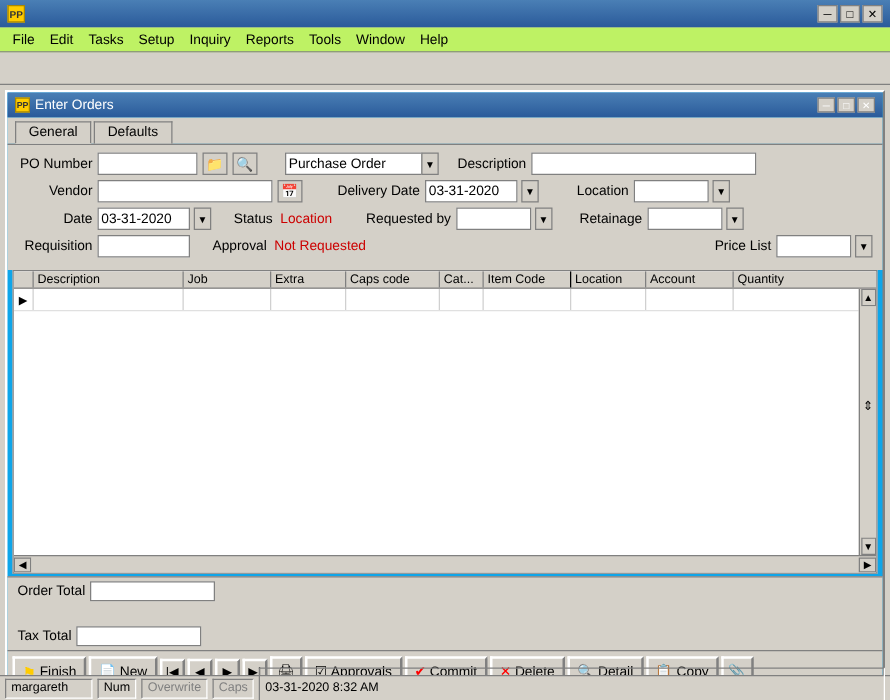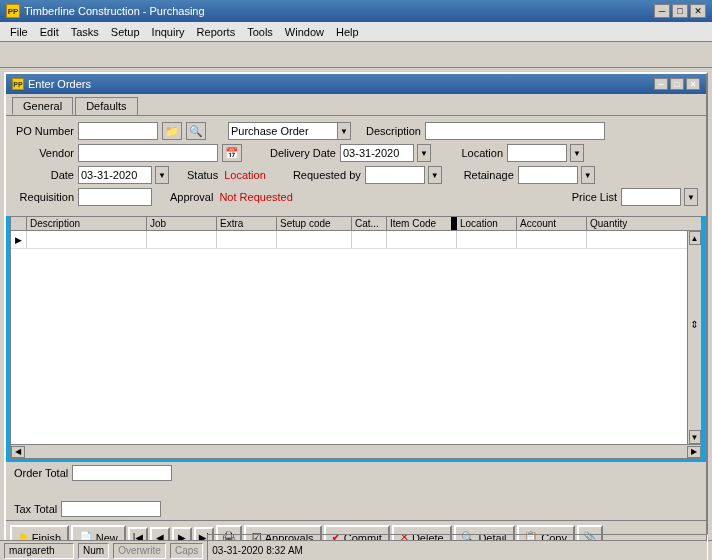--- a/index.html
+++ b/index.html
@@ -53,21 +53,21 @@
       border: 1px solid #808080;
       font-size: 9px;
       display: flex;
       align-items: center;
       justify-content: center;
       cursor: pointer;
       color: #000;
     }
     
     .menu-bar {
-      background: #e5e5e5;
+      background: #bef264;
       border-bottom: 1px solid #808080;
       display: flex;
       padding: 2px 4px;
       height: 20px;
       align-items: center;
     }
     .menu-item {
       padding: 1px 6px;
       cursor: pointer;
       font-size: 11px;
@@ -289,21 +289,20 @@
     .po-type-input {
       width: 110px;
     }
   </style>
 </head>
 <body>
 
 <div class="title-bar">
   <div class="title-bar-left">
     <div class="title-bar-icon">PP</div>
-    <span class="title-bar-title">Timberline Construction - Purchasing</span>
   </div>
   <div class="title-bar-controls">
     <div class="title-btn">─</div>
     <div class="title-btn">□</div>
     <div class="title-btn">✕</div>
   </div>
 </div>
 
 <div class="menu-bar">
   <div class="menu-item">File</div>
@@ -395,23 +394,23 @@
     <div style="flex:1;overflow:hidden;display:flex;flex-direction:column;margin:0 4px 2px 4px;border:1px solid #808080;background:white;">
 
       <div style="background:#d4d0c8;border-bottom:1px solid #808080;flex-shrink:0;">
 
 
         <div style="display:flex;">
           <div style="width:16px;border-right:1px solid #808080;"></div>
           <div style="width:120px;border-right:1px solid #808080;padding:1px 3px;font-size:10px;">Description</div>
           <div style="width:70px;border-right:1px solid #808080;padding:1px 3px;font-size:10px;">Job</div>
           <div style="width:60px;border-right:1px solid #808080;padding:1px 3px;font-size:10px;">Extra</div>
-          <div style="width:75px;border-right:1px solid #808080;padding:1px 3px;font-size:10px;">Setup code</div>
+          <div style="width:75px;border-right:1px solid #808080;padding:1px 3px;font-size:10px;">Caps code</div>
           <div style="width:35px;border-right:1px solid #808080;padding:1px 3px;font-size:10px;">Cat...</div>
-          <div style="width:70px;border-right:6px solid #000000;padding:1px 3px;font-size:10px;">Item Code</div>
+          <div style="width:70px;border-right:1px solid #000000;padding:1px 3px;font-size:10px;">Item Code</div>
           <div style="width:60px;border-right:1px solid #808080;padding:1px 3px;font-size:10px;">Location</div>
           <div style="width:70px;border-right:1px solid #808080;padding:1px 3px;font-size:10px;">Account</div>
           <div style="width:65px;padding:1px 3px;font-size:10px;">Quantity</div>
         </div>
       </div>
 
       <div style="display:flex;flex:1;overflow:hidden;">
         <div style="flex:1;overflow:auto;">
 
           <div style="display:flex;border-bottom:1px solid #e0e0e0;height:18px;">

